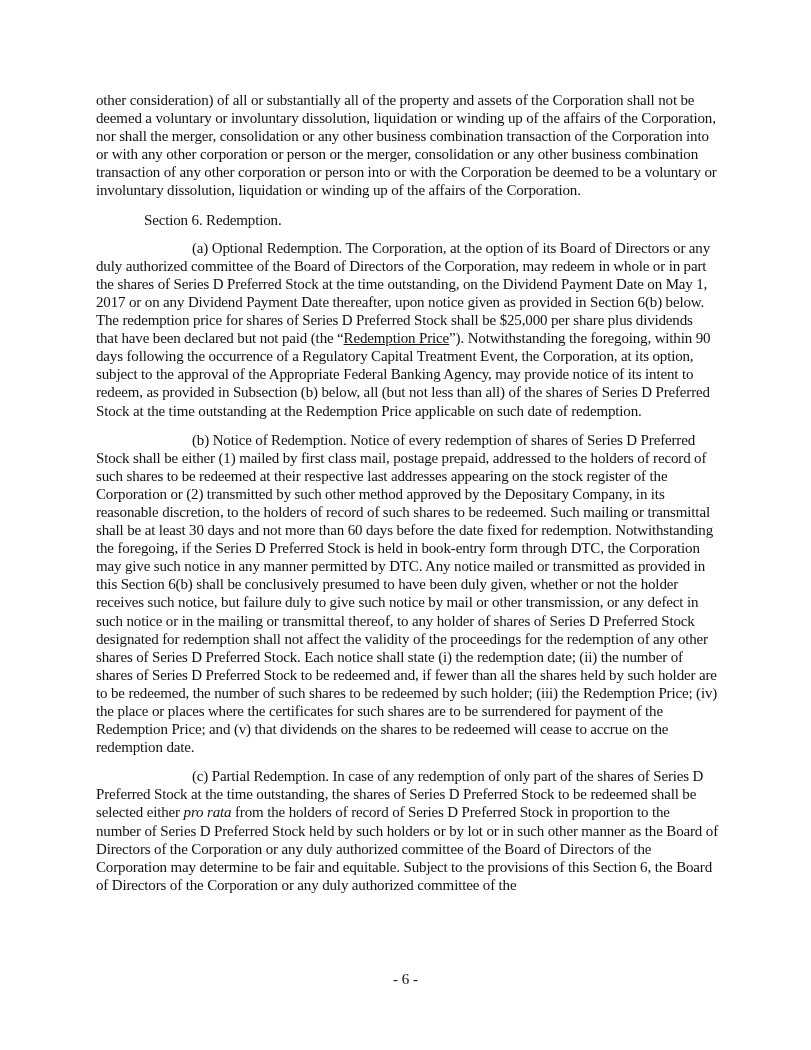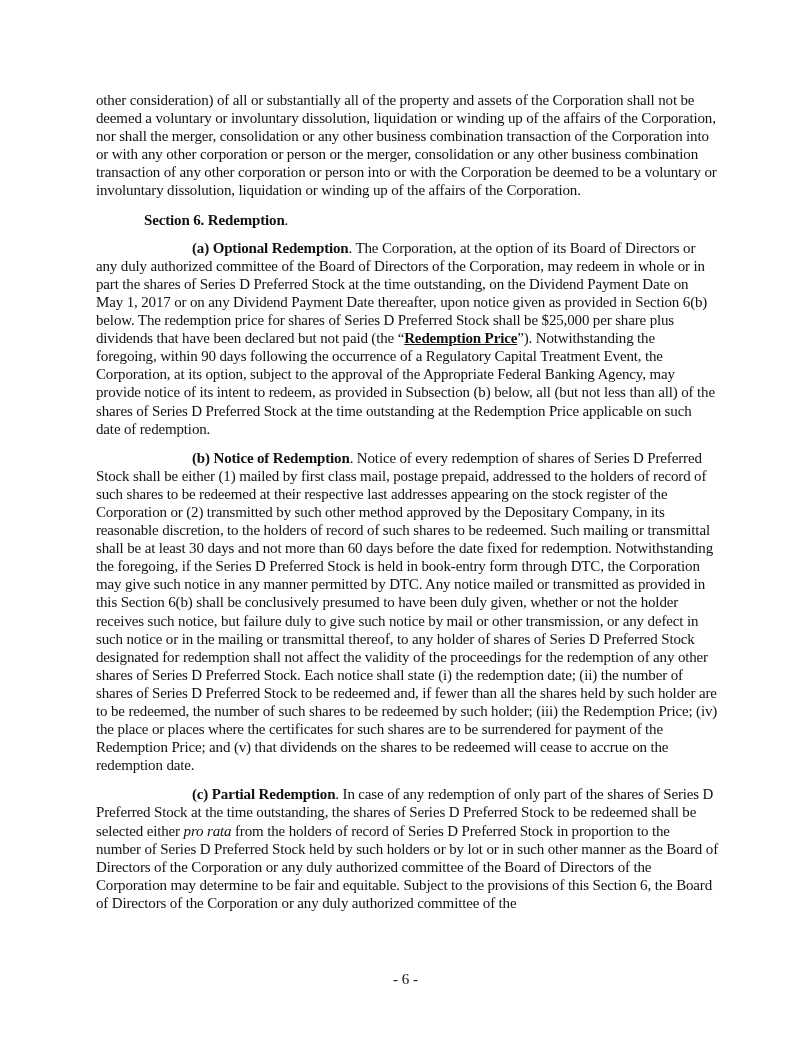--- a/index.html
+++ b/index.html
@@ -28,22 +28,22 @@
       margin: 0 0 11px 0;
     }
     .heading {
       margin: 0 0 10px 0;
       padding-left: 48px;
     }
     .indent {
       display: inline-block;
       width: 96px;
     }
-    b { font-weight: bold; text-align: center; }
-    .u { text-decoration: underline; font-weight: bold; }
+    b { font-weight: normal; text-align: center; }
+    .u { text-decoration: underline; }
     .footer {
       position: absolute;
       top: 971px;
       left: 0;
       width: 811px;
       text-align: center;
       font-size: 15px;
     }
   </style>
 </head>

